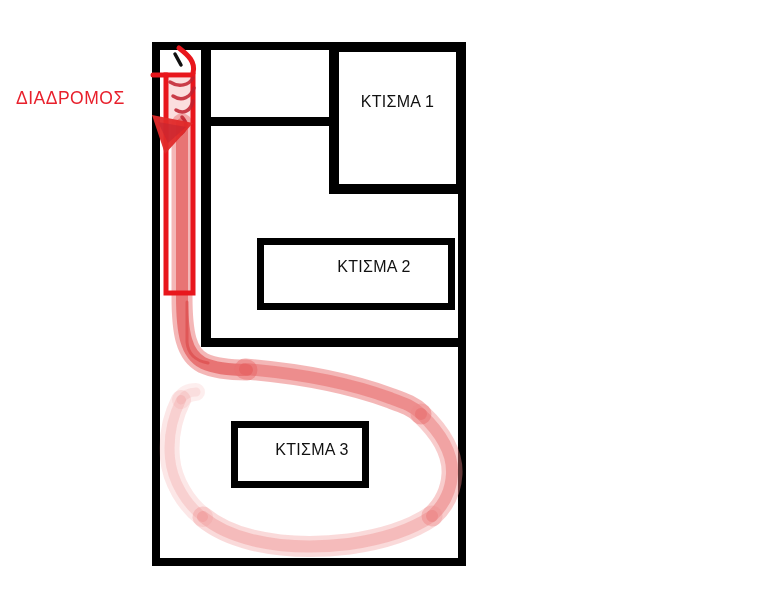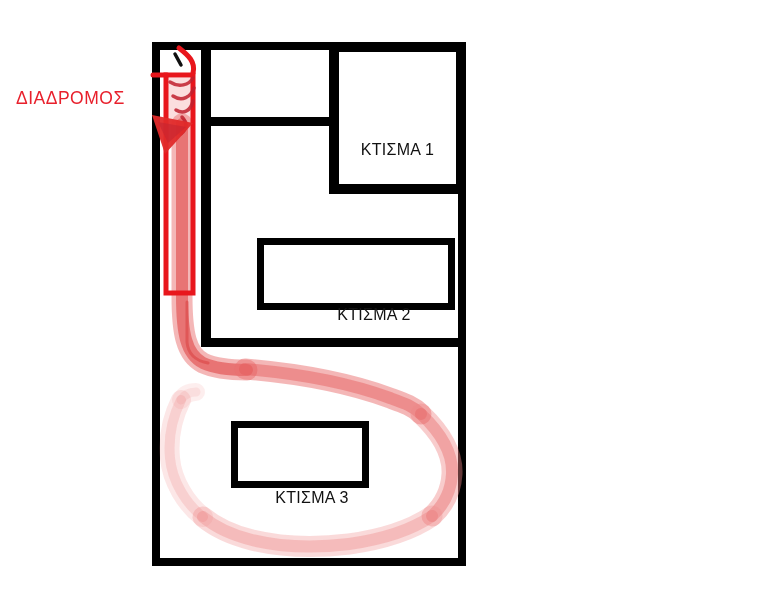--- a/index.html
+++ b/index.html
@@ -11,21 +11,21 @@
   .outer{left:152px;top:42px;width:314px;height:524px;background:transparent;
          border:8px solid #000;box-sizing:border-box;}
   .iv{left:201px;top:48px;width:10px;height:298px;}
   .tr{left:201px;top:117px;width:138px;height:9px;}
   .mid{left:201px;top:338px;width:265px;height:9px;}
   .box{position:absolute;background:#fff;box-sizing:border-box;border:7px solid #000;}
   .b1{left:329px;top:42px;width:137px;height:152px;border-width:10px;}
   .b2{left:257px;top:238px;width:198px;height:72px;}
   .b3{left:231px;top:421px;width:138px;height:67px;}
   .blabel{position:absolute;color:#111;font-size:16px;text-align:center;
-          white-space:nowrap;letter-spacing:0.3px;margin-top:48px;}
+          white-space:nowrap;letter-spacing:0.3px;}
   .l1{left:339px;top:93px;width:117px;}
   .l2{left:264px;top:258px;width:220px;}
   .l3{left:238px;top:441px;width:148px;}
   .corridor-label{position:absolute;left:16px;top:88px;color:#e8202c;
                   font-size:17.5px;letter-spacing:0.5px;white-space:nowrap;}
   svg.overlay{position:absolute;left:0;top:0;pointer-events:none;}
 </style>
 </head>
 <body>
 

